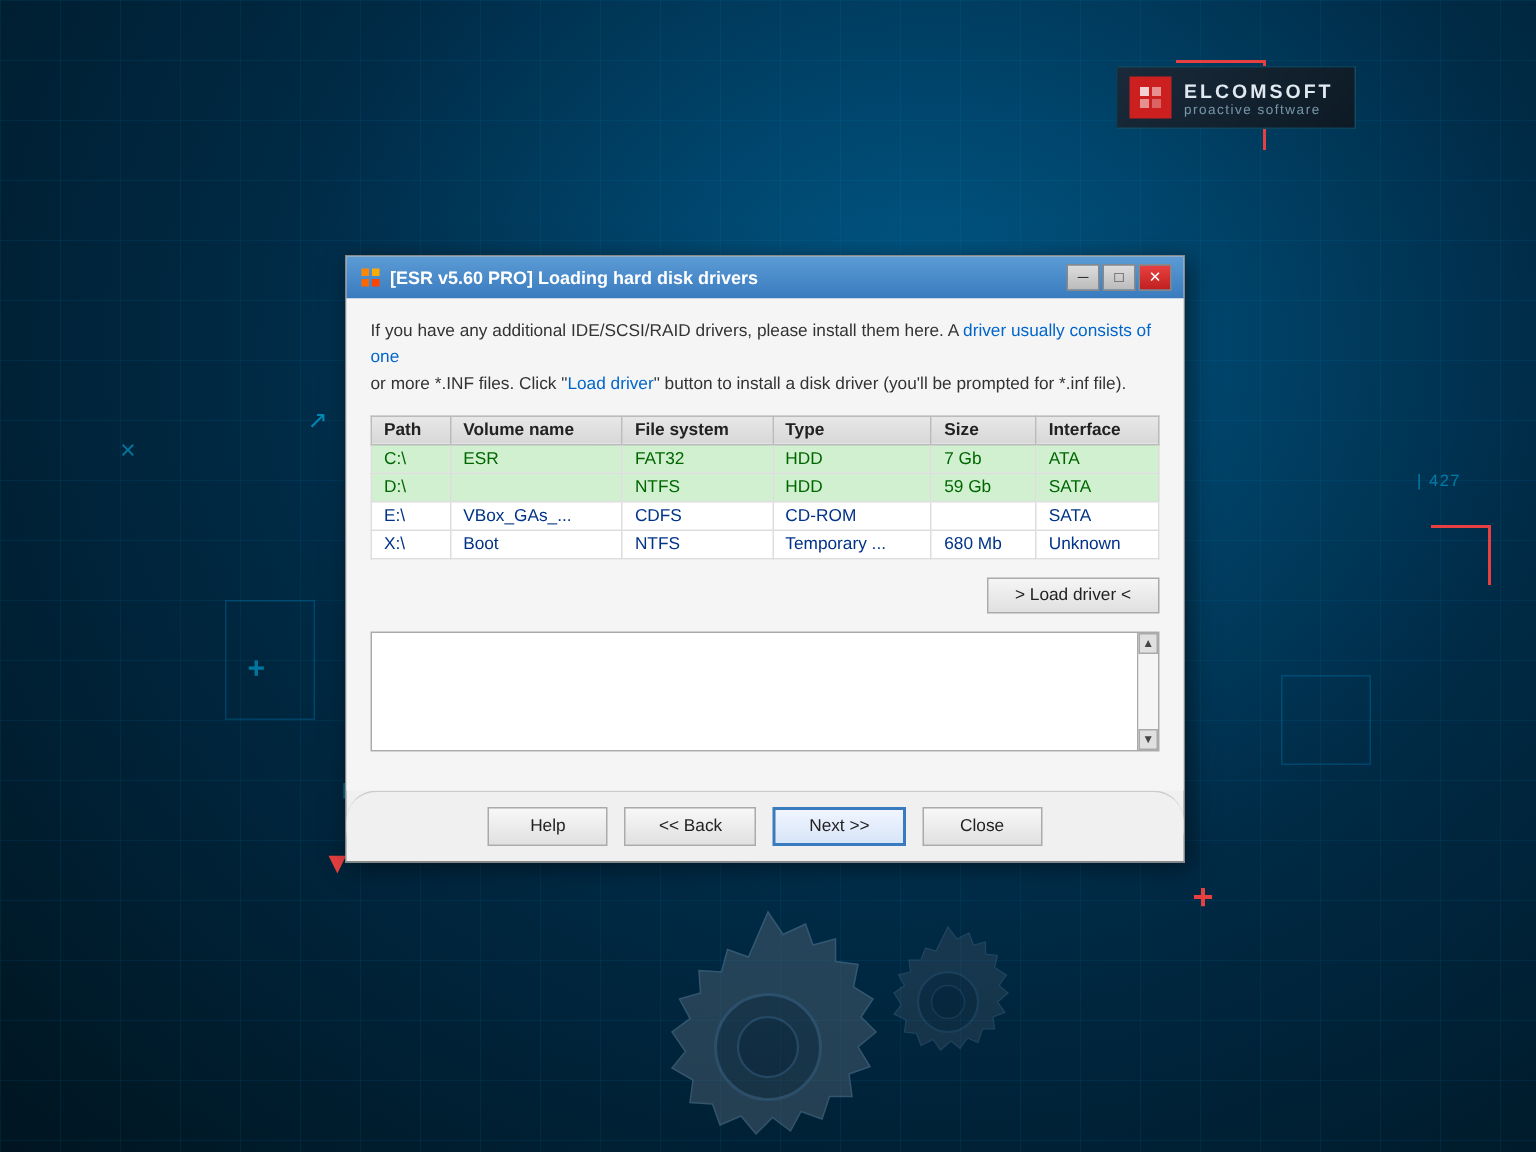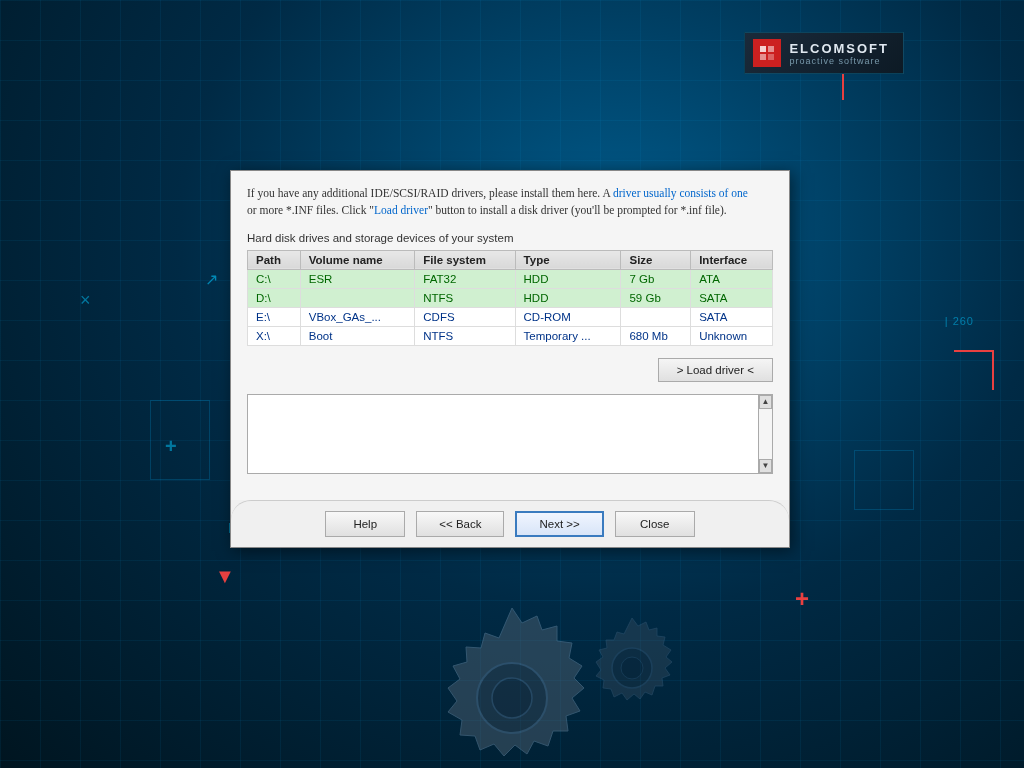--- a/index.html
+++ b/index.html
@@ -106,21 +106,21 @@
     .deco-num-bl {
       bottom: 235px;
       left: 228px;
       color: rgba(0,200,255,0.5);
       font-size: 11px;
     }
 
     
     .elcomsoft-logo {
       position: absolute;
-      top: 32px;
+      top: 44px;
       right: 120px;
       z-index: 2;
       display: flex;
       align-items: center;
       background: linear-gradient(135deg, #1a2a3a 0%, #0d1a25 100%);
       border: 1px solid rgba(0,150,200,0.3);
       padding: 6px 14px 6px 8px;
     }
 
     .elcomsoft-icon {
@@ -239,21 +239,20 @@
     .dialog-body {
       padding: 14px 16px;
       background: #f5f5f5;
     }
 
     .dialog-intro {
       font-size: 11.5px;
       color: #333;
       line-height: 1.5;
       margin-bottom: 12px;
-      font-family: Liberation Serif, serif;
     }
 
     .dialog-intro a, .dialog-intro .link {
       color: #0066cc;
       text-decoration: none;
     }
 
     .section-label {
       font-size: 11.5px;
       color: #333;
@@ -415,21 +414,21 @@
 
 <div class="bg"></div>
 
 <div class="deco deco-corner-tr"></div>
 <div class="deco deco-corner-mr"></div>
 <div class="deco deco-x-left">×</div>
 <div class="deco deco-arrow-bl">▼</div>
 <div class="deco deco-arrow-tr">↗</div>
 <div class="deco deco-plus-br">+</div>
 <div class="deco deco-plus-bl">+</div>
-<div class="deco deco-num-right">| 260</div>
+<div class="deco deco-num-right">| 427</div>
 <div class="deco deco-num-bl">| 259</div>
 <div class="side-lines-left"></div>
 <div class="side-lines-right"></div>
 
 <div class="elcomsoft-logo">
   <div class="elcomsoft-icon">
     <svg width="16" height="16" viewBox="0 0 16 16">
       <rect x="1" y="1" width="6" height="6" fill="white" opacity="0.8"></rect>
       <rect x="9" y="1" width="6" height="6" fill="white" opacity="0.5"></rect>
       <rect x="1" y="9" width="6" height="6" fill="white" opacity="0.5"></rect>
@@ -453,29 +452,46 @@
     <g transform="translate(310,80)" fill="#4a5a6a" opacity="0.5">
       <path d="M0,-50 L6,-42 L14,-46 L17,-38 L25,-40 L25,-32 L33,-31 L31,-23 L39,-18 L34,-11 L40,-6 L33,0 L38,7 L30,10 L31,18 L23,18 L20,27 L13,24 L8,31 L2,26 L-5,32 L-10,25 L-18,29 L-21,21 L-29,20 L-28,12 L-36,8 L-31,2 L-36,-6 L-29,-11 L-33,-18 L-25,-20 L-26,-28 L-18,-28 L-15,-36 L-8,-34 Z" stroke="#6a8aaa" stroke-width="0.8"></path>
       <circle r="20" fill="#2a3a4a" stroke="#5a7a9a" stroke-width="1.5"></circle>
       <circle r="11" fill="#1a2a3a" stroke="#4a6a8a" stroke-width="1"></circle>
     </g>
   </svg>
 </div>
 
 <div class="dialog">
 
+  <div class="dialog-titlebar">
+    <div class="dialog-title-left">
+      <div class="dialog-icon">
+        <svg width="14" height="14" viewBox="0 0 14 14">
+          <rect x="1" y="1" width="5" height="5" fill="#ff8800"></rect>
+          <rect x="8" y="1" width="5" height="5" fill="#ffaa00"></rect>
+          <rect x="1" y="8" width="5" height="5" fill="#ff6600"></rect>
+          <rect x="8" y="8" width="5" height="5" fill="#ff4400"></rect>
+        </svg>
+      </div>
+      <span class="dialog-title-text">[ESR v5.60 PRO]  Loading hard disk drivers</span>
+    </div>
+    <div class="dialog-controls">
+      <div class="title-btn">─</div>
+      <div class="title-btn">□</div>
+      <div class="title-btn close-btn">✕</div>
+    </div>
+  </div>
 
   <div class="dialog-body">
 
     <p class="dialog-intro">
       If you have any additional IDE/SCSI/RAID drivers, please install them here. A <span class="link">driver usually consists of one</span><br>
       or more *.INF files. Click "<span class="link">Load driver</span>" button to install a disk driver (you'll be prompted for *.inf file).
     </p>
 
-    <p class="section-label">Hard disk drives and storage devices of your system</p>
 
     <table class="disk-table">
       <thead>
         <tr>
           <th>Path</th>
           <th>Volume name</th>
           <th>File system</th>
           <th>Type</th>
           <th>Size</th>
           <th>Interface</th>

